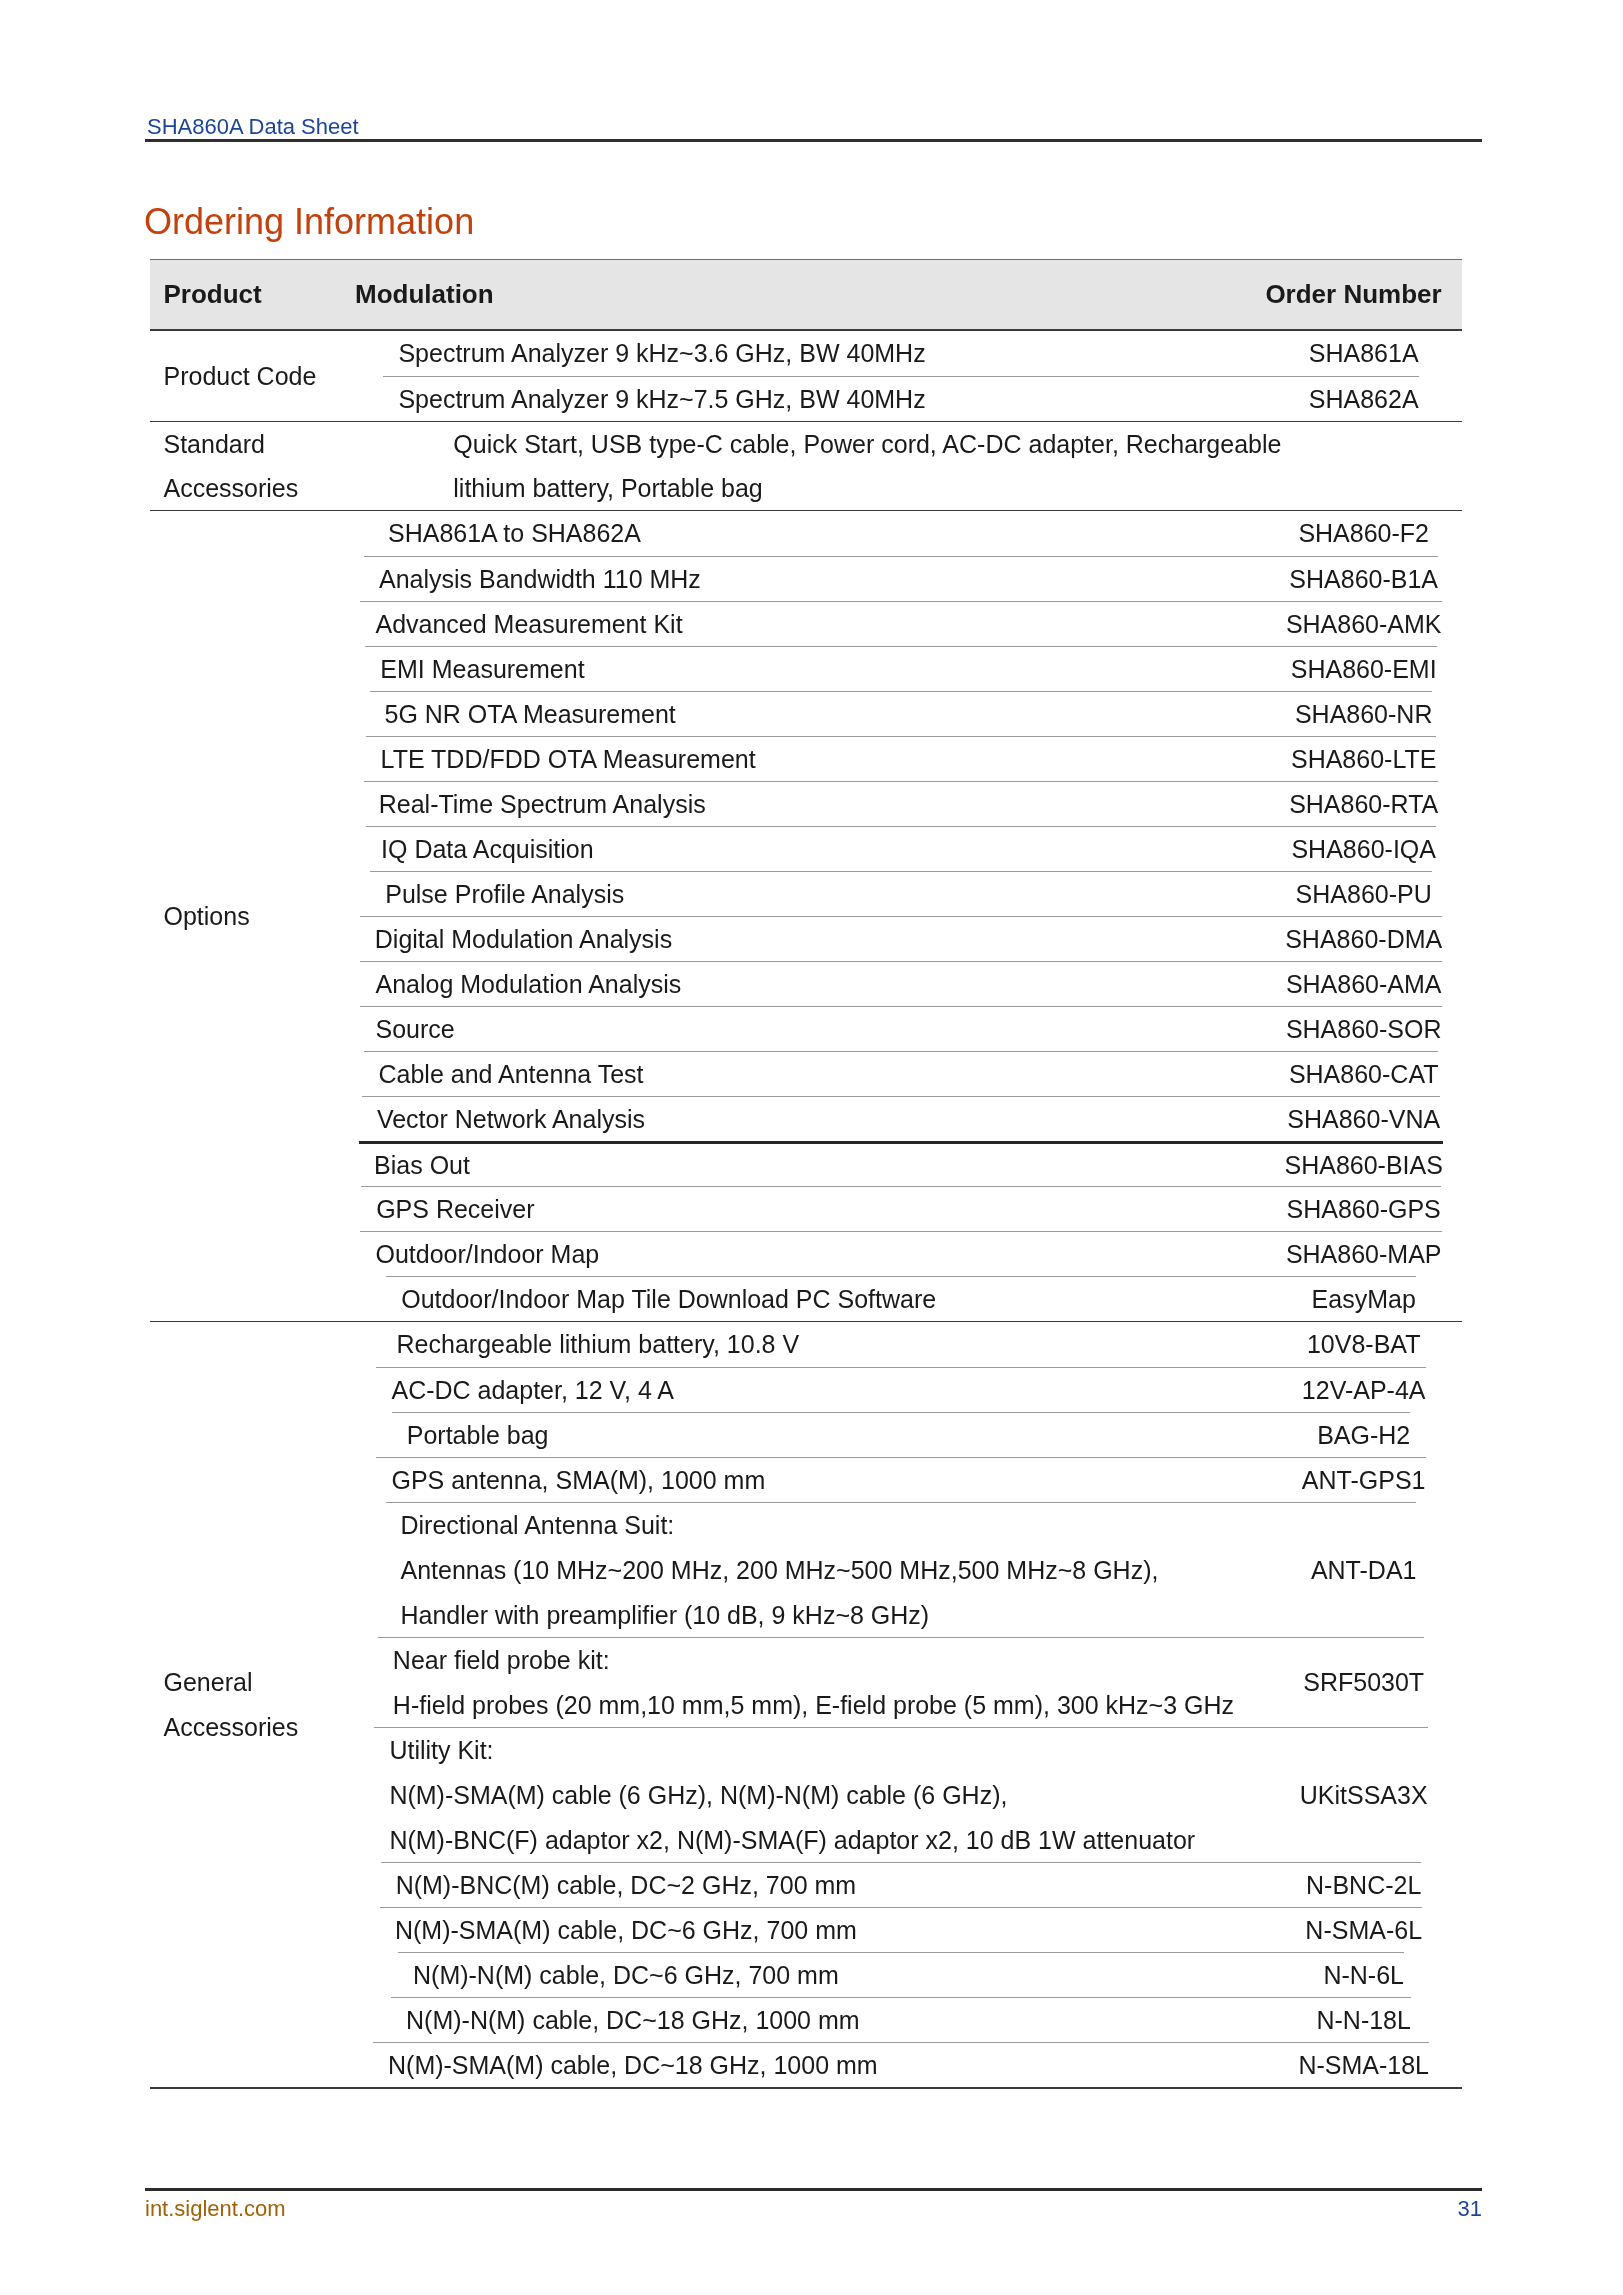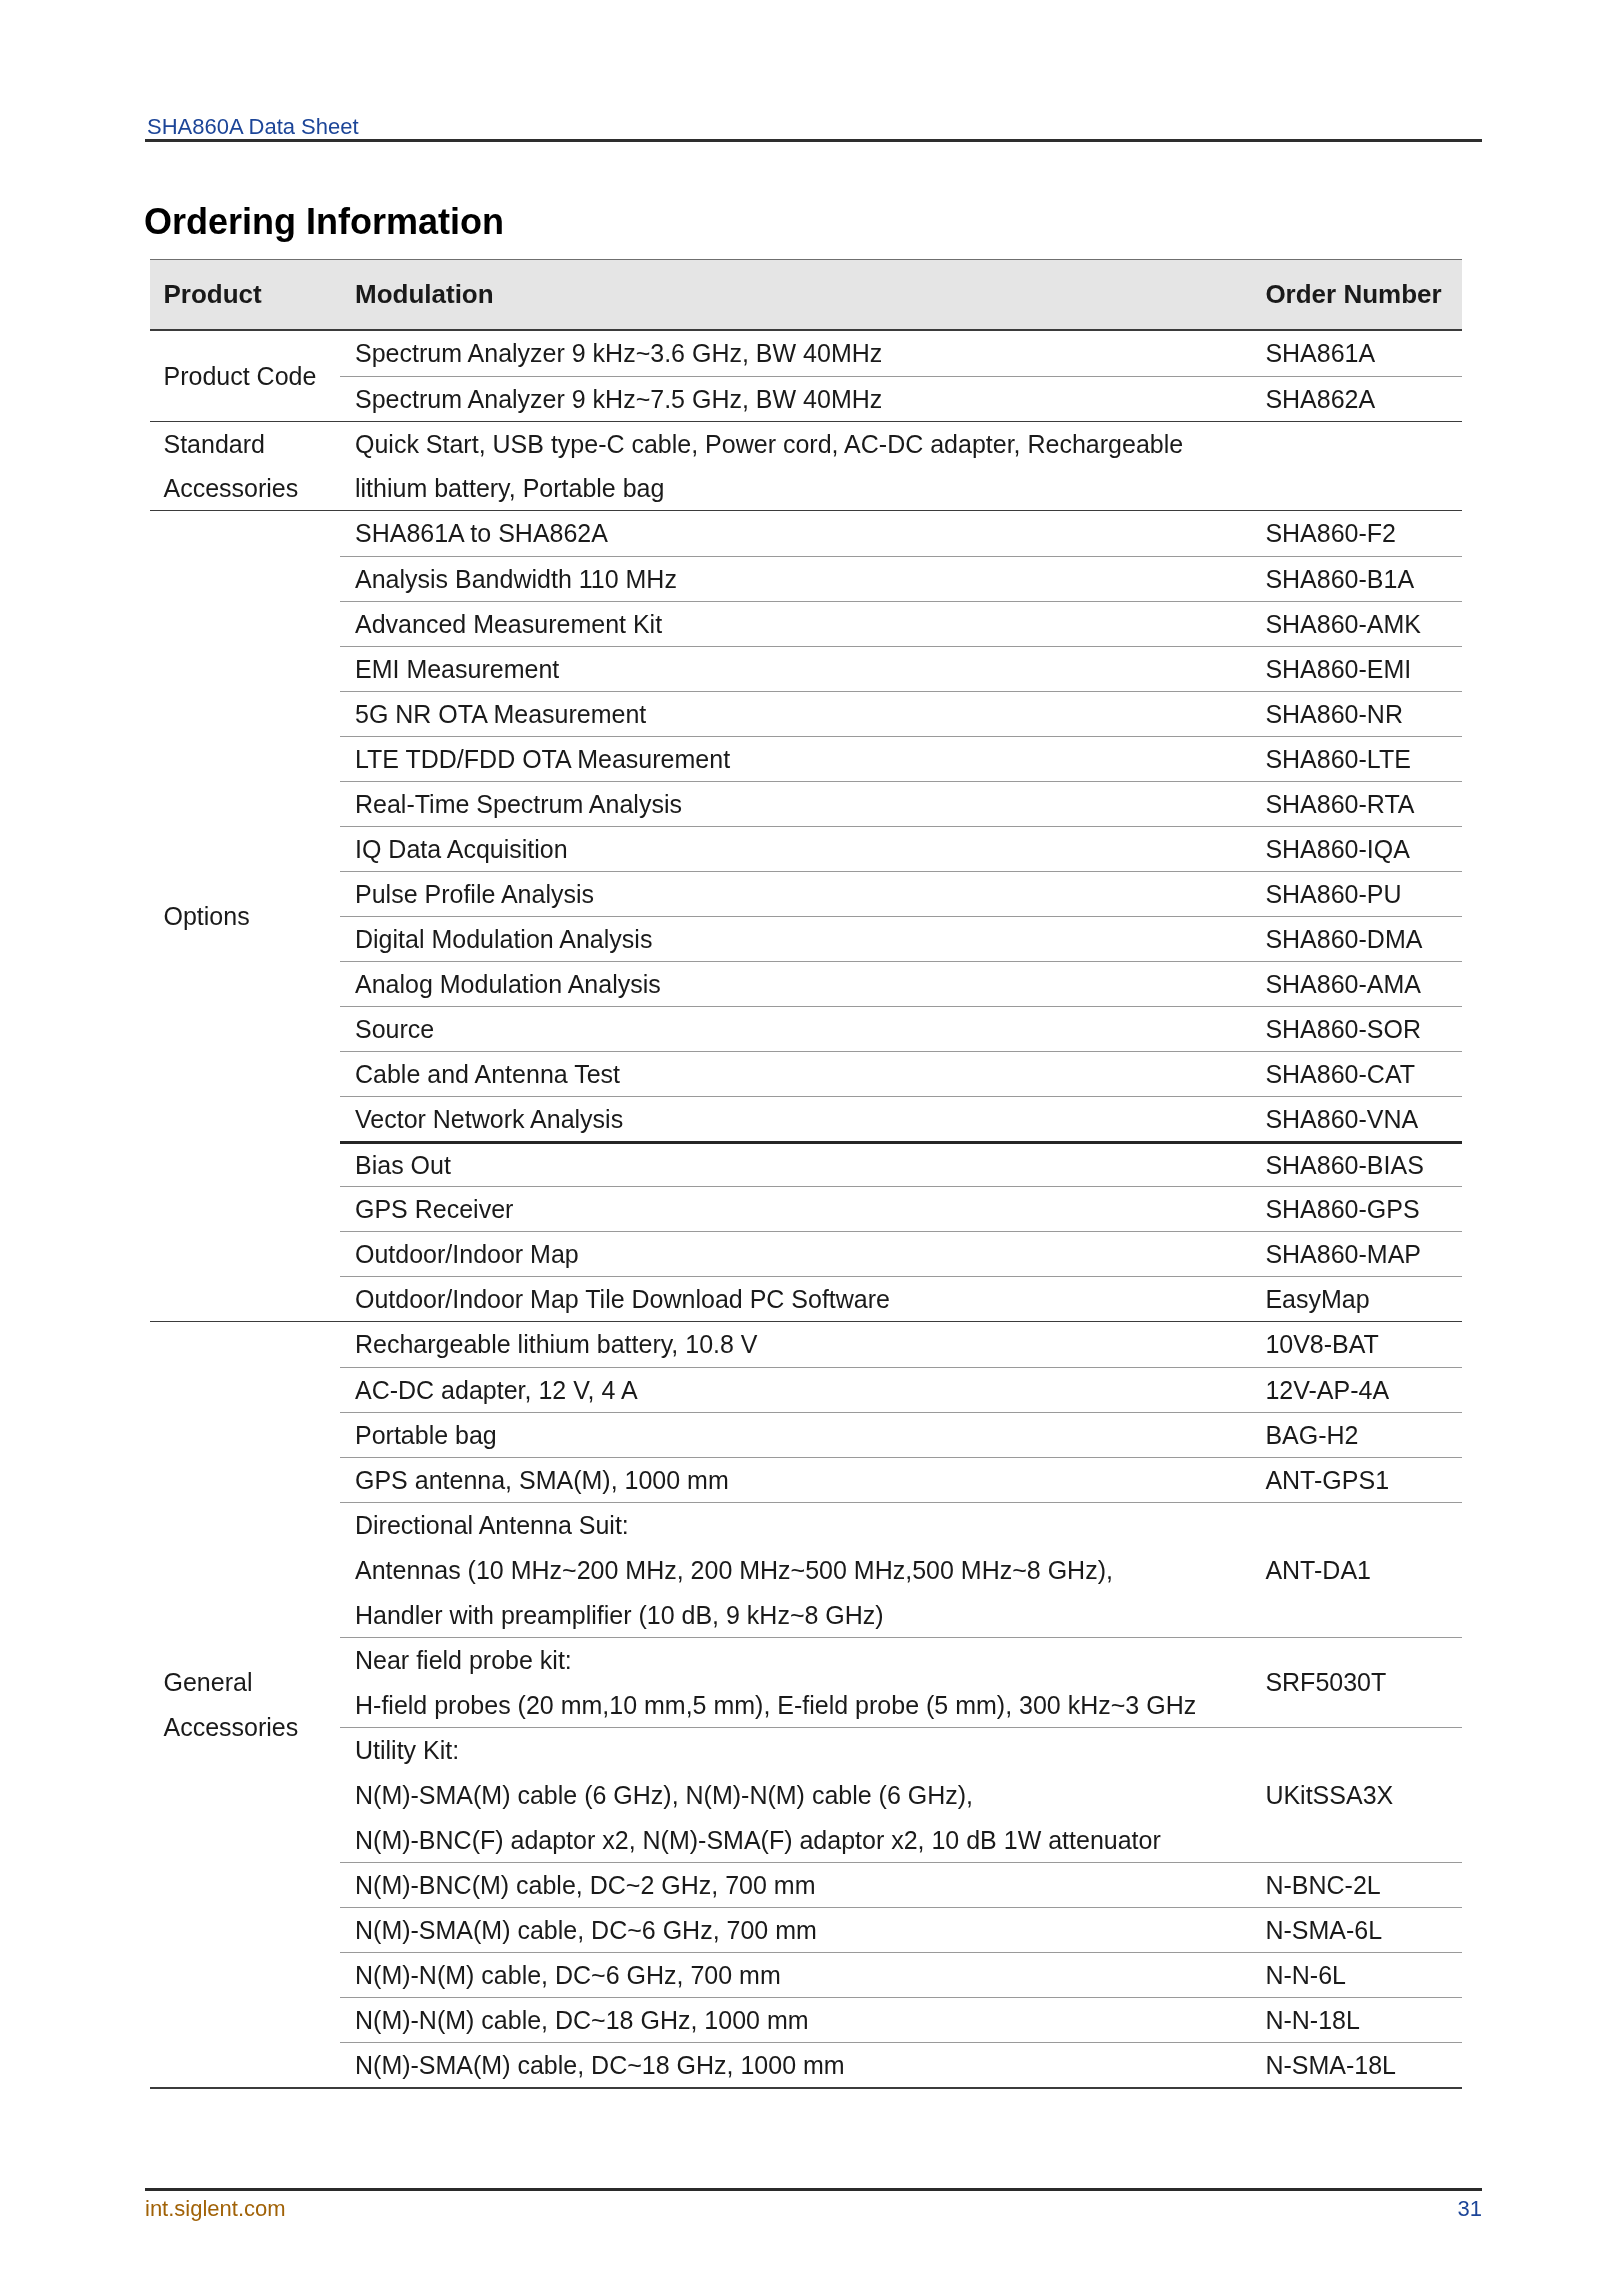--- a/index.html
+++ b/index.html
@@ -12,41 +12,41 @@
   .doc-header-title {
     position:absolute; left:147px; top:114px;
     font-size:22px; color:#1c4598; white-space:nowrap;
   }
   .header-rule {
     position:absolute; left:145px; top:139px; width:1337px; height:2.5px; background:#2e2e2e;
   }
   
   .page-heading {
     position:absolute; left:144px; top:201px;
-    font-size:36px; font-weight:bold; color:#000000; white-space:nowrap;
+    font-size:36px; font-weight:normal; color:#c2410c; white-space:nowrap;
   }
   
   .otable { position:absolute; left:150px; top:259px; width:1312px; }
   .thead {
     box-sizing:border-box; height:72px; background:#e5e5e5;
     border-top:1.7px solid #6f6f6f; border-bottom:2.5px solid #3b3b3b;
     display:flex; align-items:center; font-weight:bold; font-size:26px;
   }
   .col-product { width:190px; box-sizing:border-box; padding-left:13.5px; }
   .col-desc    { width:911px; box-sizing:border-box; padding-left:15px; }
   .col-order   { flex:1; box-sizing:border-box; padding-left:14.4px; }
   .tbody { border-bottom:2.5px solid #3b3b3b; font-size:25px; }
   .group { display:flex; }
   .group + .group { border-top:1.7px solid #3b3b3b; }
   .pcell {
     width:190px; box-sizing:border-box; padding-left:13.5px;
     display:flex; flex-direction:column; justify-content:center;
   }
   .pline { line-height:var(--lh); white-space:nowrap; }
-  .rows { flex:1; display:flex; flex-direction:column; }
+  .rows { flex:1; display:flex; flex-direction:column;align-items:center; }
   .row { display:flex; align-items:center; box-sizing:border-box; }
   .row + .row { border-top:1.7px solid #9a9a9a; }
   .row.heavy { border-top:3.4px solid #262626; }
   .dcell { width:911px; box-sizing:border-box; padding-left:15px; }
   .dline { line-height:var(--lh); white-space:nowrap; }
   .ocell { flex:1; box-sizing:border-box; padding-left:14.4px; line-height:var(--lh); white-space:nowrap; }
   
   .footer-rule {
     position:absolute; left:145px; top:2188px; width:1337px; height:2.5px; background:#2b2b2b;
   }

